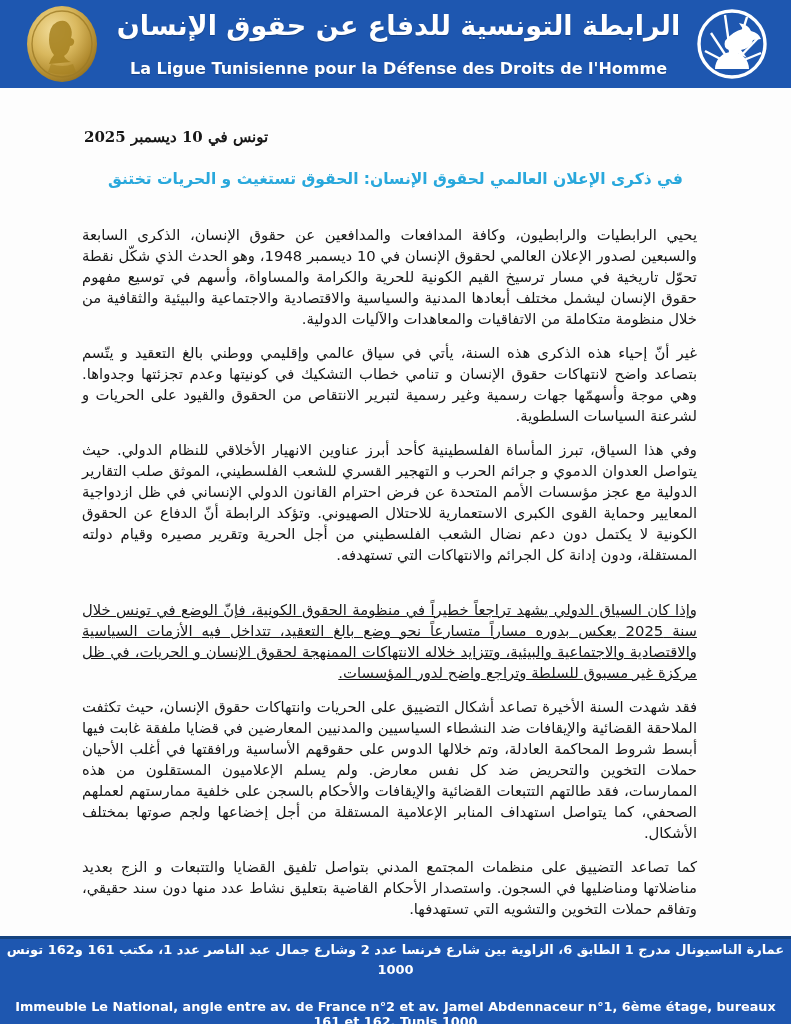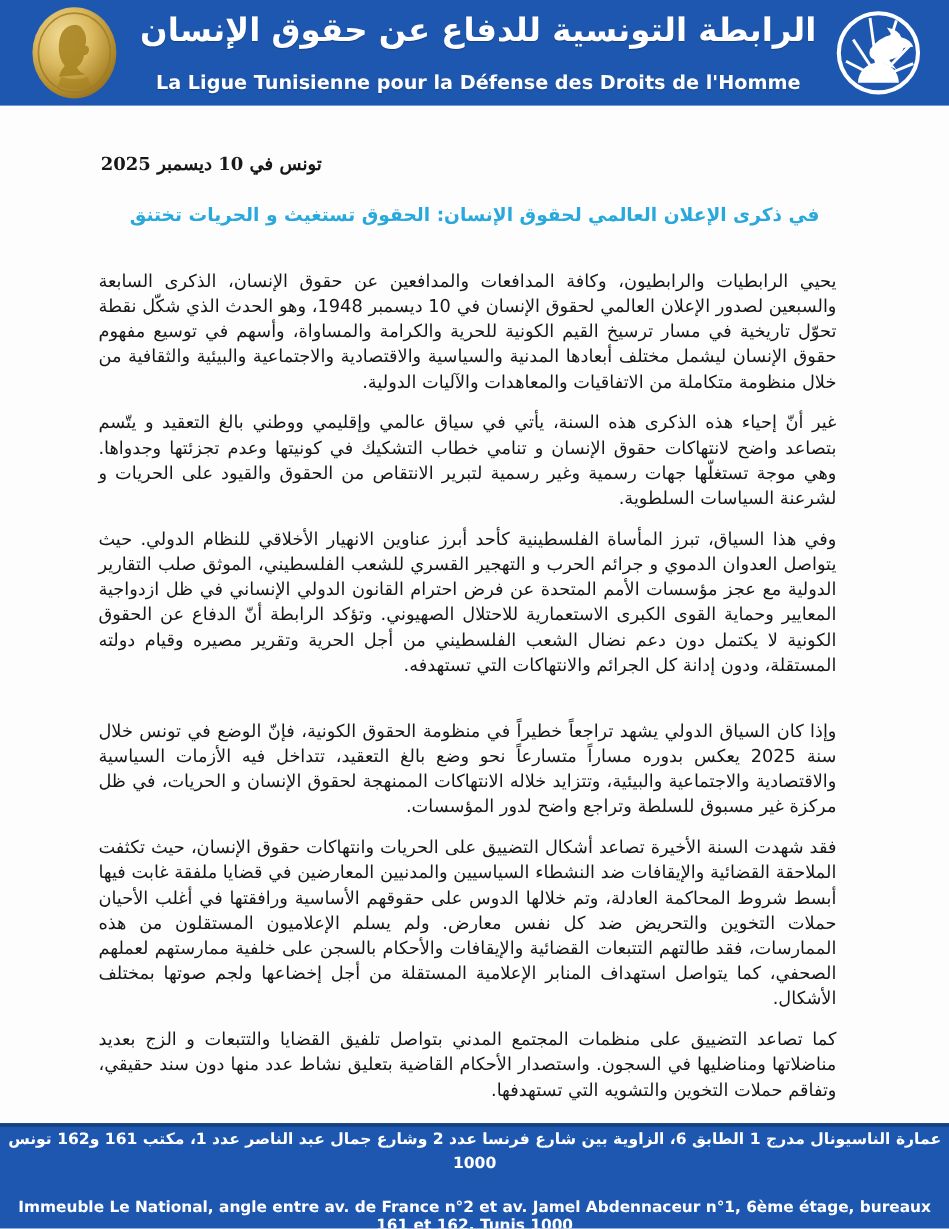--- a/index.html
+++ b/index.html
@@ -48,21 +48,21 @@
     direction:rtl;text-align:center;
     color:#29a8dc;font-weight:bold;font-size:15.5px;
     margin-top:24px;
   }
   .paragraphs{margin-top:36px;}
   .para{
     direction:rtl;text-align:justify;
     font-size:14.8px;line-height:21px;
     margin:0 12px 13px 0;
   }
-  .para.gap-top{margin-top:34px;}
+  .para.gap-top{margin-top:34px;text-decoration:underline;}
 
   
   .footer{
     position:absolute;left:0;right:0;bottom:0;height:88px;
     background:#1e57b0;
     border-top:3px solid #16437f;
     color:#ffffff;
     box-sizing:border-box;
     padding-top:1px;
   }
@@ -122,21 +122,21 @@
     </div>
   </div>
 
   <div class="doc-body">
     <div class="date-line">تونس في 10  ديسمبر  2025</div>
 
     <div class="doc-title">في ذكرى الإعلان العالمي لحقوق الإنسان: الحقوق تستغيث و الحريات تختنق</div>
 
     <div class="paragraphs">
       <p class="para">يحيي الرابطيات والرابطيون، وكافة المدافعات والمدافعين عن حقوق الإنسان، الذكرى السابعة والسبعين لصدور الإعلان العالمي لحقوق الإنسان في 10 ديسمبر 1948، وهو الحدث الذي شكّل نقطة تحوّل تاريخية في مسار ترسيخ القيم الكونية للحرية والكرامة والمساواة، وأسهم في توسيع مفهوم حقوق الإنسان ليشمل مختلف أبعادها المدنية والسياسية والاقتصادية والاجتماعية والبيئية والثقافية من خلال  منظومة متكاملة من الاتفاقيات والمعاهدات والآليات الدولية.</p>
-      <p class="para">غير أنّ إحياء هذه الذكرى هذه السنة، يأتي في سياق عالمي وإقليمي ووطني بالغ التعقيد و يتّسم بتصاعد واضح لانتهاكات حقوق الإنسان و تنامي خطاب التشكيك في كونيتها وعدم تجزئتها وجدواها. وهي موجة تستغلّها جهات رسمية وغير رسمية لتبرير الانتقاص من الحقوق والقيود على الحريات و لشرعنة السياسات السلطوية.</p>
+      <p class="para">غير أنّ إحياء هذه الذكرى هذه السنة، يأتي في سياق عالمي وإقليمي ووطني بالغ التعقيد و يتّسم بتصاعد واضح لانتهاكات حقوق الإنسان و تنامي خطاب التشكيك في كونيتها وعدم تجزئتها وجدواها. وهي موجة وأسهمّها جهات رسمية وغير رسمية لتبرير الانتقاص من الحقوق والقيود على الحريات و لشرعنة السياسات السلطوية.</p>
       <p class="para">وفي هذا السياق، تبرز المأساة الفلسطينية كأحد أبرز عناوين الانهيار الأخلاقي للنظام الدولي. حيث يتواصل العدوان الدموي و جرائم الحرب و التهجير القسري للشعب الفلسطيني، الموثق صلب التقارير الدولية مع عجز مؤسسات الأمم المتحدة عن فرض احترام القانون الدولي الإنساني في ظل ازدواجية المعايير وحماية القوى الكبرى الاستعمارية للاحتلال الصهيوني. وتؤكد الرابطة أنّ الدفاع عن الحقوق الكونية لا يكتمل دون دعم نضال الشعب الفلسطيني من أجل الحرية وتقرير مصيره وقيام دولته المستقلة، ودون إدانة كل الجرائم والانتهاكات التي تستهدفه.</p>
       <p class="para gap-top">وإذا كان السياق الدولي يشهد تراجعاً خطيراً في منظومة الحقوق الكونية، فإنّ الوضع في تونس خلال سنة 2025 يعكس بدوره مساراً متسارعاً نحو وضع بالغ التعقيد، تتداخل فيه الأزمات السياسية والاقتصادية والاجتماعية والبيئية، وتتزايد خلاله الانتهاكات الممنهجة لحقوق الإنسان و الحريات، في ظل مركزة غير مسبوق للسلطة وتراجع واضح لدور المؤسسات.</p>
       <p class="para">فقد شهدت السنة الأخيرة تصاعد أشكال التضييق على الحريات وانتهاكات حقوق الإنسان، حيث تكثفت الملاحقة القضائية والإيقافات ضد النشطاء السياسيين والمدنيين المعارضين في قضايا ملفقة غابت فيها أبسط شروط المحاكمة العادلة، وتم خلالها الدوس على حقوقهم الأساسية ورافقتها في أغلب الأحيان حملات التخوين والتحريض ضد كل نفس معارض. ولم يسلم الإعلاميون المستقلون من هذه الممارسات، فقد طالتهم التتبعات القضائية والإيقافات والأحكام بالسجن على خلفية ممارستهم لعملهم الصحفي، كما يتواصل استهداف المنابر الإعلامية المستقلة من أجل إخضاعها ولجم صوتها بمختلف الأشكال.</p>
       <p class="para">كما تصاعد التضييق على منظمات المجتمع المدني بتواصل تلفيق القضايا والتتبعات و الزج بعديد مناضلاتها ومناضليها في السجون. واستصدار الأحكام القاضية بتعليق نشاط عدد منها دون سند حقيقي، وتفاقم حملات التخوين والتشويه التي تستهدفها.</p>
     </div>
   </div>
 
   <div class="footer">
     <div class="footer-ar">عمارة الناسيونال مدرج 1 الطابق 6، الزاوية بين شارع فرنسا عدد 2 وشارع جمال عبد الناصر عدد 1، مكتب 161 و162 تونس 1000</div>
     <div class="footer-fr">Immeuble Le National, angle entre av. de France n°2 et av. Jamel Abdennaceur n°1, 6ème étage, bureaux 161 et 162, Tunis 1000</div>

